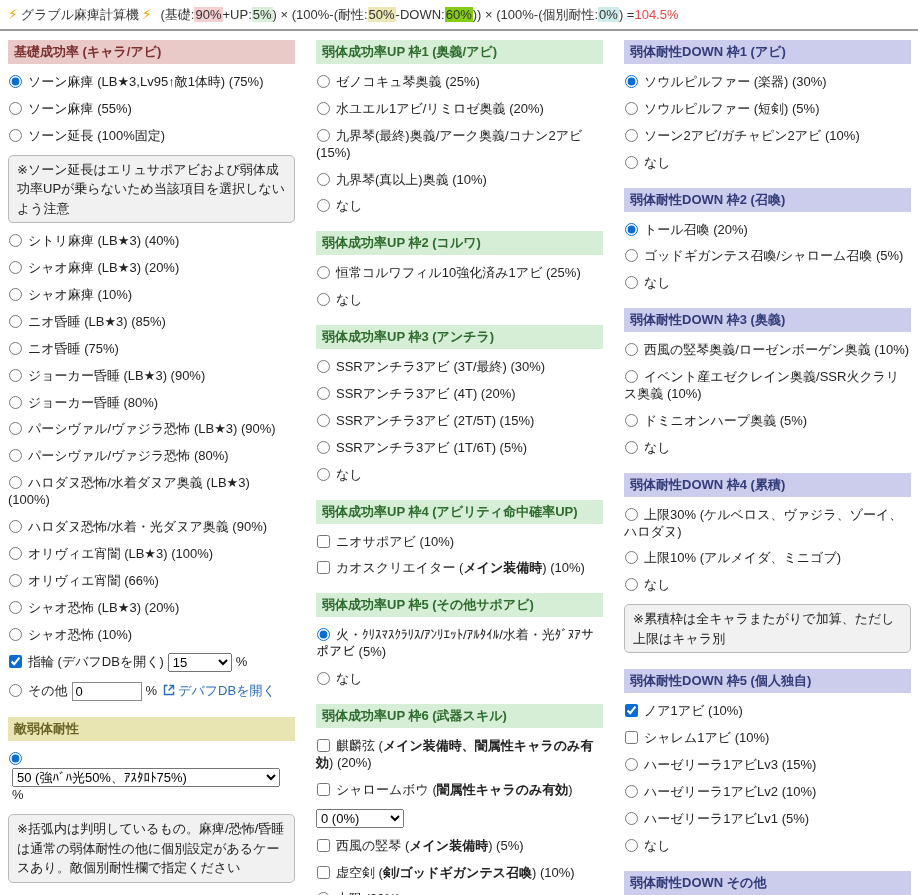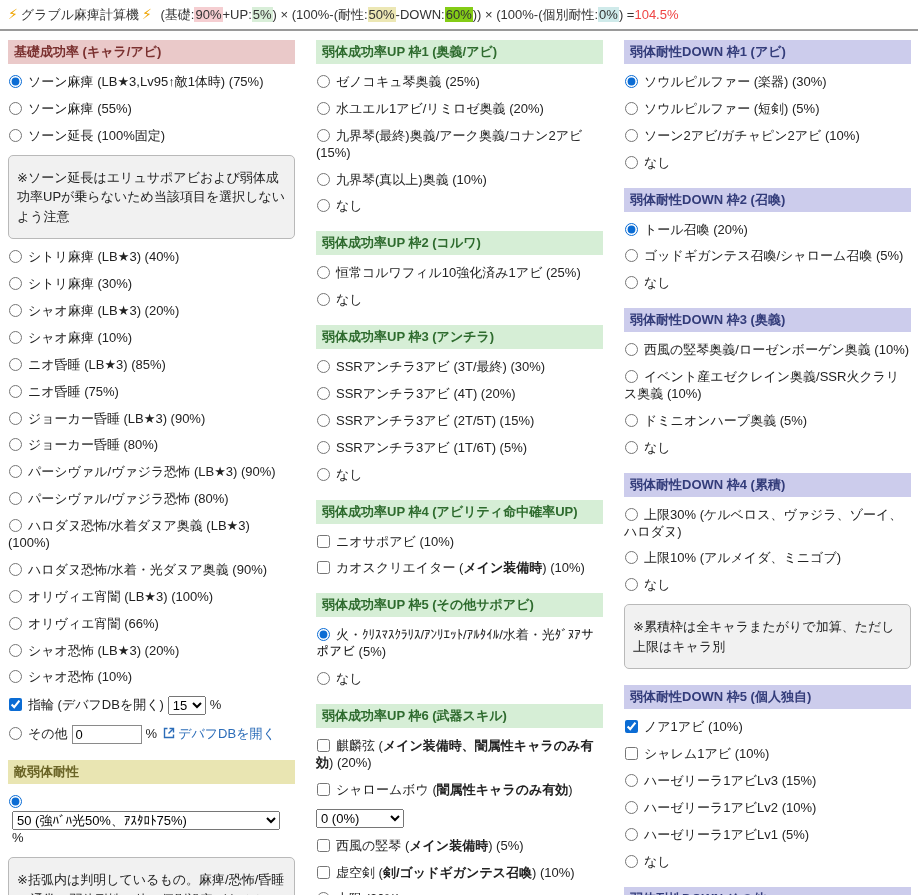--- a/index.html
+++ b/index.html
@@ -28,21 +28,21 @@
   .theme-pink{background:#eac9c9;color:#7a302f}
   .theme-green{background:#d6eed6;color:#2e6b2e}
   .theme-purple{background:#ccccec;color:#333c7a}
   .theme-yellow{background:#e9e5b2;color:#6a6426}
   .row{display:block;margin:10px 0;line-height:1.3;cursor:default}
   .ctl{vertical-align:-2px;margin:0 6px 0 1px;accent-color:#0b6cd4}
   .sel{font-size:13px;margin-left:4px;vertical-align:middle}
   .sel.block{display:block;margin:5px 0 0 0}
   .txt{font-size:13px;width:70px;margin-left:4px;padding:1px 3px;border:1px solid #8a8a8a;vertical-align:middle}
   .suffix{margin-left:4px}
-  .note{background:#f1f1f1;border:1px solid #b9b9b9;border-radius:5px;padding:12px 8px;margin:9px 0;line-height:1.5;color:#222}
+  .note{background:#f1f1f1;border:1px solid #b9b9b9;border-radius:5px;padding:4px 8px;margin:9px 0;line-height:1.5;color:#222}
   .link{color:#2b6cb8;text-decoration:none;margin-left:3px}
   .ext{margin-left:6px;vertical-align:-1px}
   b{font-weight:bold}
 </style>
 </head>
 <body>
 
 <div class="page">
   <div class="topbar">
     <span class="bolt">⚡</span><span class="title">グラブル麻痺計算機</span><span class="bolt">⚡</span>
@@ -51,36 +51,35 @@
   <hr class="rule">
   <div class="cols">
     <div class="col">
         <div class="section">
           <div class="sec-head theme-pink">基礎成功率 (キャラ/アビ)</div>
           <label class="row"><input class="ctl" type="radio" name="grp-base-success" checked="" style=""><span class="lbl">ソーン麻痺 (LB★3,Lv95↑敵1体時) (75%)</span></label>
           <label class="row"><input class="ctl" type="radio" name="grp-base-success" style=""><span class="lbl">ソーン麻痺 (55%)</span></label>
           <label class="row"><input class="ctl" type="radio" name="grp-base-success" style=""><span class="lbl">ソーン延長 (100%固定)</span></label>
           <div class="note">※ソーン延長はエリュサポアビおよび弱体成功率UPが乗らないため当該項目を選択しないよう注意</div>
           <label class="row"><input class="ctl" type="radio" name="grp-base-success" style=""><span class="lbl">シトリ麻痺 (LB★3) (40%)</span></label>
-          <label class="row"><input class="ctl" type="radio" name="grp-base-success" style=""><span class="lbl">シトリ麻痺 (30%)</span></label>
           <label class="row"><input class="ctl" type="radio" name="grp-base-success" style=""><span class="lbl">シャオ麻痺 (LB★3) (20%)</span></label>
           <label class="row"><input class="ctl" type="radio" name="grp-base-success" style=""><span class="lbl">シャオ麻痺 (10%)</span></label>
           <label class="row"><input class="ctl" type="radio" name="grp-base-success" style=""><span class="lbl">ニオ昏睡 (LB★3) (85%)</span></label>
           <label class="row"><input class="ctl" type="radio" name="grp-base-success" style=""><span class="lbl">ニオ昏睡 (75%)</span></label>
           <label class="row"><input class="ctl" type="radio" name="grp-base-success" style=""><span class="lbl">ジョーカー昏睡 (LB★3) (90%)</span></label>
           <label class="row"><input class="ctl" type="radio" name="grp-base-success" style=""><span class="lbl">ジョーカー昏睡 (80%)</span></label>
           <label class="row"><input class="ctl" type="radio" name="grp-base-success" style=""><span class="lbl">パーシヴァル/ヴァジラ恐怖 (LB★3) (90%)</span></label>
           <label class="row"><input class="ctl" type="radio" name="grp-base-success" style=""><span class="lbl">パーシヴァル/ヴァジラ恐怖 (80%)</span></label>
           <label class="row"><input class="ctl" type="radio" name="grp-base-success" style=""><span class="lbl">ハロダヌ恐怖/水着ダヌア奥義 (LB★3) (100%)</span></label>
           <label class="row"><input class="ctl" type="radio" name="grp-base-success" style=""><span class="lbl">ハロダヌ恐怖/水着・光ダヌア奥義 (90%)</span></label>
           <label class="row"><input class="ctl" type="radio" name="grp-base-success" style=""><span class="lbl">オリヴィエ宵闇 (LB★3) (100%)</span></label>
           <label class="row"><input class="ctl" type="radio" name="grp-base-success" style=""><span class="lbl">オリヴィエ宵闇 (66%)</span></label>
           <label class="row"><input class="ctl" type="radio" name="grp-base-success" style=""><span class="lbl">シャオ恐怖 (LB★3) (20%)</span></label>
           <label class="row"><input class="ctl" type="radio" name="grp-base-success" style=""><span class="lbl">シャオ恐怖 (10%)</span></label>
-          <label class="row"><input class="ctl" type="checkbox" checked="" style=""><span class="lbl">指輪 (デバフDBを開く)</span><select class="sel" style="width: 38px;"><option>15</option></select><span class="suffix">%</span></label>
+          <label class="row"><input class="ctl" type="checkbox" checked="" style=""><span class="lbl">指輪 (デバフDBを開く)</span><select class="sel" style="width: 64px;"><option>15</option></select><span class="suffix">%</span></label>
           <label class="row"><input class="ctl" type="radio" name="grp-base-success" style=""><span class="lbl">その他</span><input class="txt" type="text" value="0" style="width: 70px;"><span class="suffix">%</span><span class="ext"><svg width="12" height="12" viewBox="0 0 12 12">
                 <path d="M4.5 1.5H1.5v9h9v-3" fill="none" stroke="#2b6cb8" stroke-width="1.4"></path>
                 <path d="M6.5 1.5H10.5v4" fill="none" stroke="#2b6cb8" stroke-width="1.4"></path>
                 <path d="M10.5 1.5L5.5 6.5" stroke="#2b6cb8" stroke-width="1.4"></path>
               </svg></span><a class="link" href="#">デバフDBを開く</a></label>
         </div>
         <div class="section">
           <div class="sec-head theme-yellow">敵弱体耐性</div>
           <label class="row"><input class="ctl" type="radio" name="grp-enemy-debuff-resist" checked="" style=""><select class="sel" style="width: 268px;"><option>50 (強ﾊﾞﾊ光50%、ｱｽﾀﾛﾄ75%)</option></select><span class="suffix">%</span></label>
           <div class="note">※括弧内は判明しているもの。麻痺/恐怖/昏睡は通常の弱体耐性の他に個別設定があるケースあり。敵個別耐性欄で指定ください</div>

